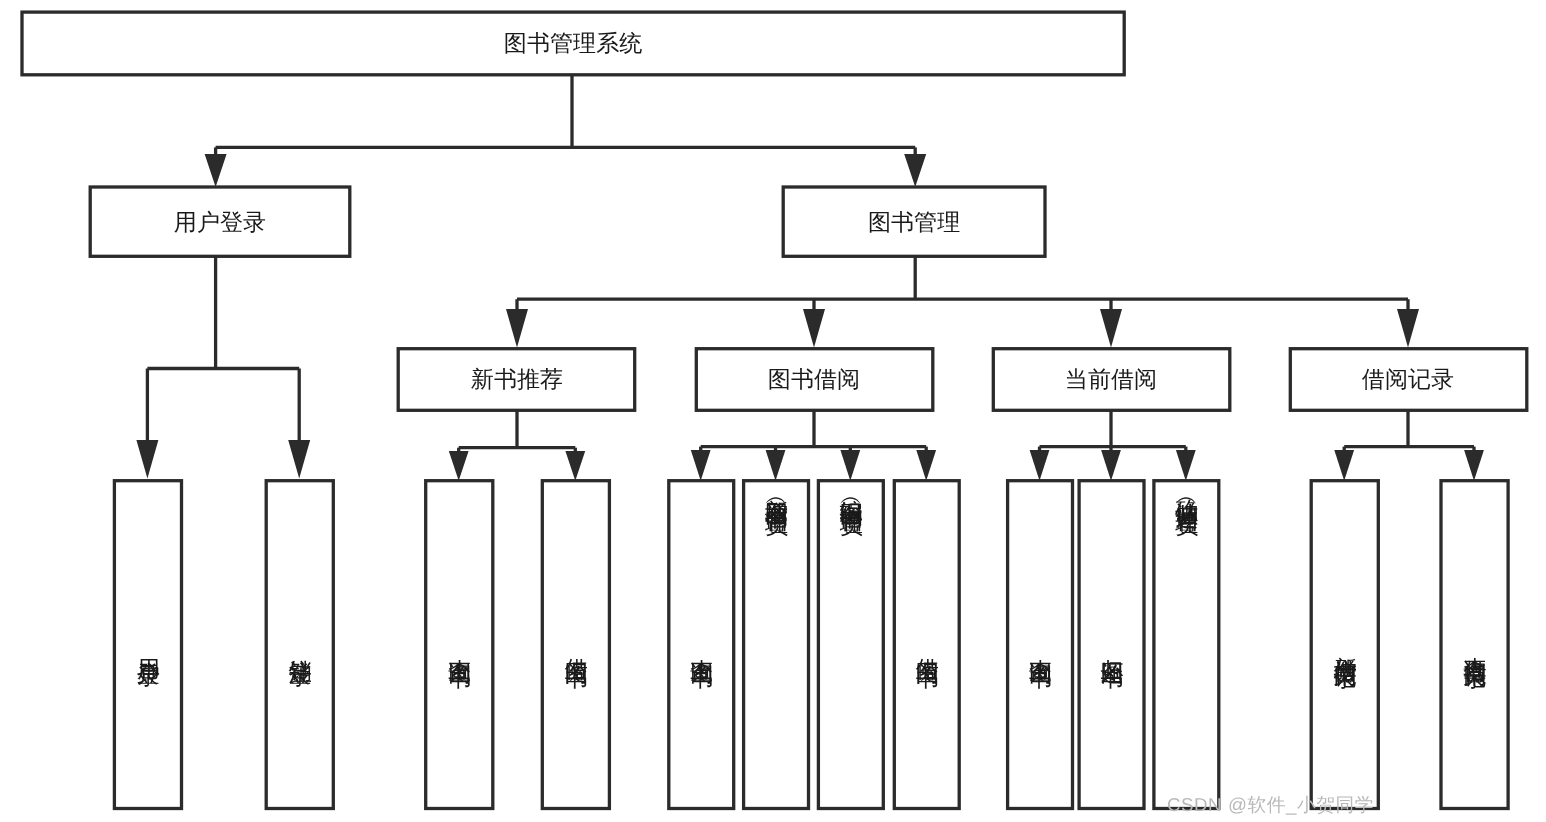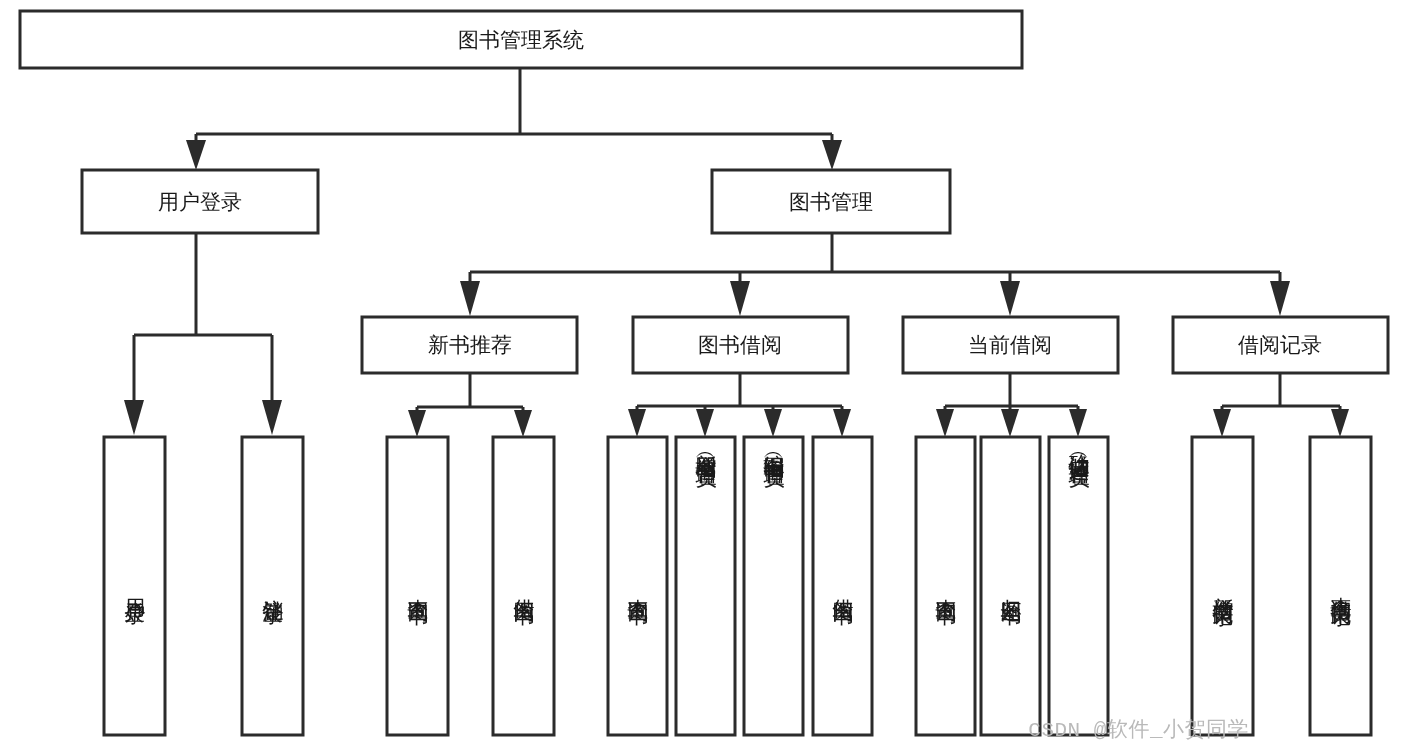--- a/index.html
+++ b/index.html
@@ -64,22 +64,22 @@
     position: absolute;
     display: flex;
     align-items: center;
     justify-content: center;
     pointer-events: none;
   }
   .watermark {
     position: absolute;
     right: 8px;
     bottom: 4px;
-    font-family: Liberation Mono, monospace;
-    font-size: 21px;
+    font-family: Liberation Sans, sans-serif;
+    font-size: 17px;
     color: #b9b9b9;
     letter-spacing: 0.5px;
     white-space: nowrap;
   }
 </style>
 </head>
 <body>
 
 <div id="diagram-root">
 

